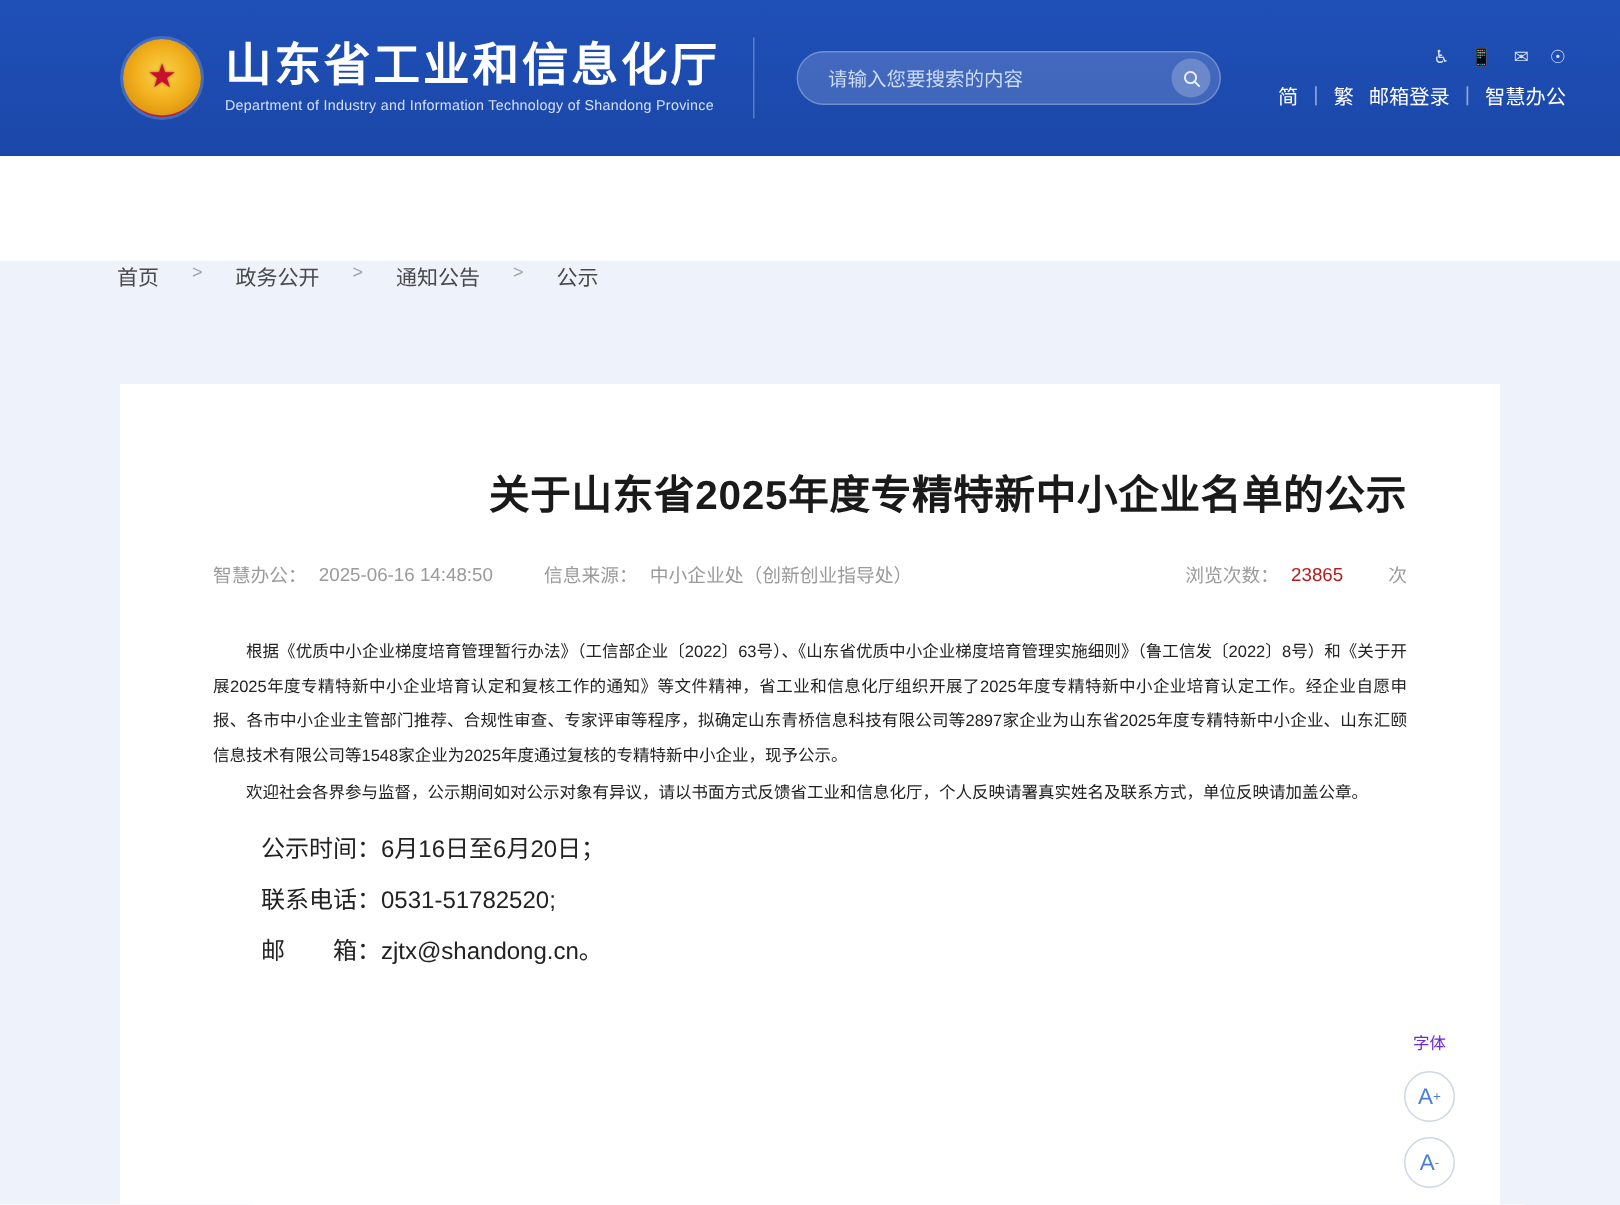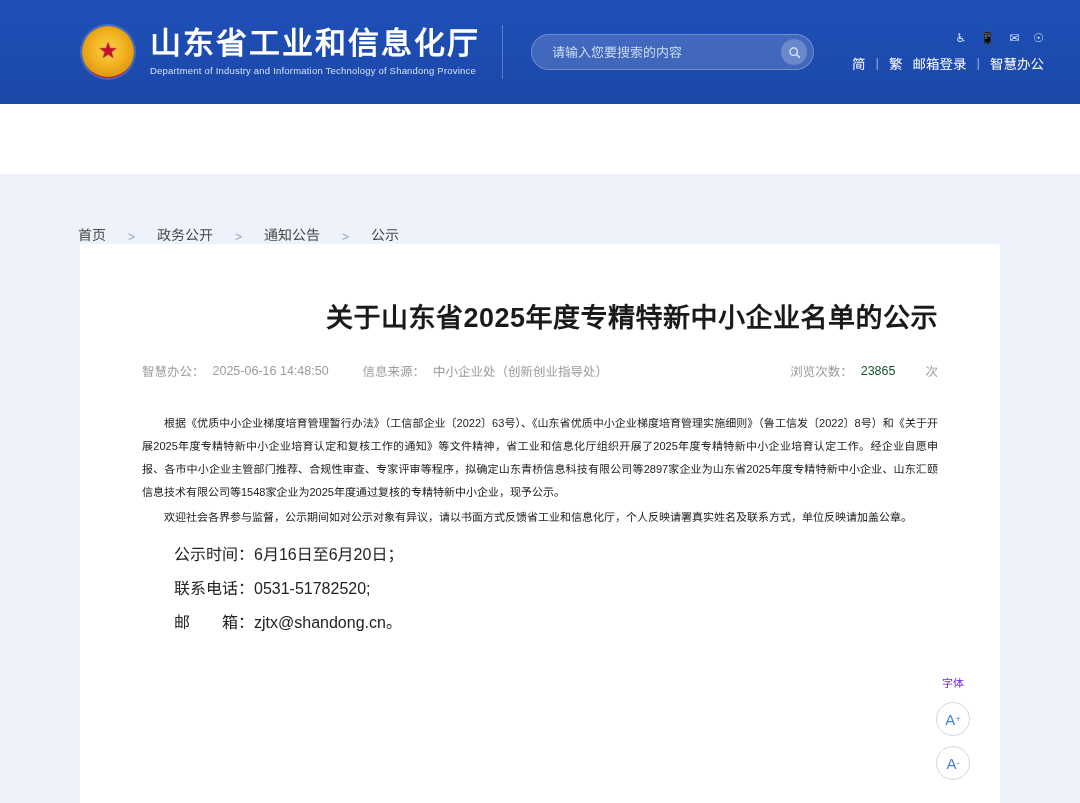--- a/index.html
+++ b/index.html
@@ -123,23 +123,23 @@
   .top-links a { color: #fff; text-decoration: none; }
 
   
   .sub-band { height: 70px; background: #ffffff; }
   .page-bg {
     background: #eef2fb;
     min-height: 645px;
     padding-top: 0;
   }
   .crumb {
-    height: 70px;
-    display: flex;
-    align-items: flex-end;
+    height: 82px;
+    display: flex;
+    align-items: flex-start;
     padding-left: 78px;
     font-size: 14px;
     color: #4a4a4a;
     gap: 22px;
   }
   .crumb a { color: #4a4a4a; text-decoration: none; }
   .crumb .sep { color: #9aa3b2; font-size: 12px; }
 
   
   .card {
@@ -160,21 +160,21 @@
   }
   .meta {
     display: flex;
     align-items: center;
     font-size: 12.5px;
     color: #9b9b9b;
     padding-bottom: 14px;
     gap: 8px;
   }
   .meta .spacer { flex: 1; }
-  .meta .views-num { color: #14532d; }
+  .meta .views-num { color: #b91c1c; }
 
   .body-text {
     font-size: 11px;
     color: #222;
     line-height: 2.1;
     margin-top: 18px;
     text-align: justify;
   }
   .body-text p { margin: 0 0 2px; }
   .indent { text-indent: 2em; }

